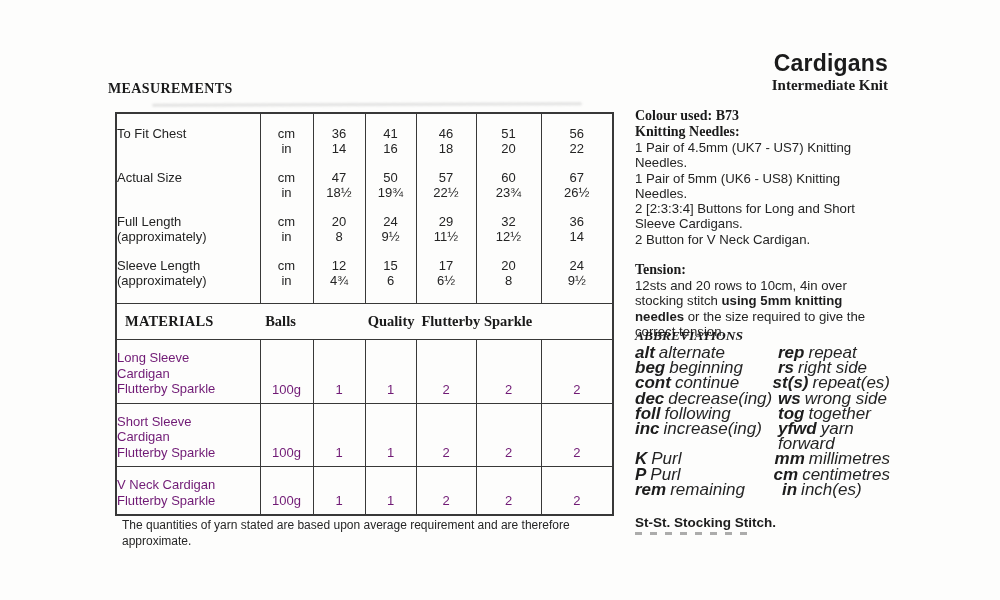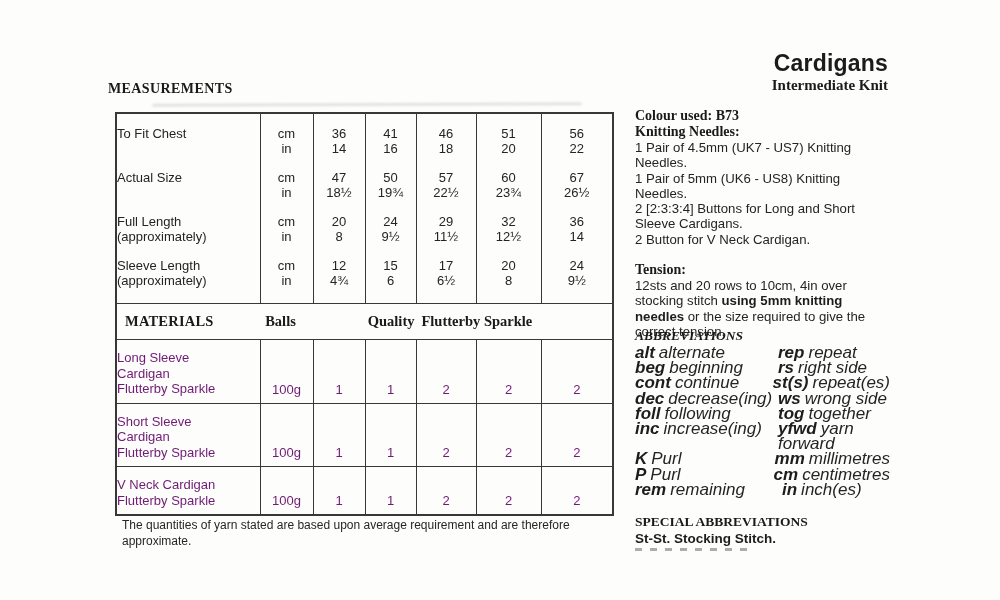--- a/index.html
+++ b/index.html
@@ -358,17 +358,16 @@
           <span class="abbr-cell-r"><b>cm</b><span>centimetres</span></span>
         </div>
       <div class="abbr-row">
           <span class="abbr-cell-l"><b>rem</b><span>remaining</span></span>
           <span class="abbr-cell-r abbr-indent"><b>in</b><span>inch(es)</span></span>
         </div>
     </div>
   </div>
 
   <div class="sec sec-special">
-    <div class="h-serif" style="font-size:13.5px">SPECIAL ABBREVIATIONS</div>
     <div class="special-line">St-St. Stocking Stitch.</div>
     <div class="clipped-frag"></div>
   </div>
 </div>
 
 </body></html>

